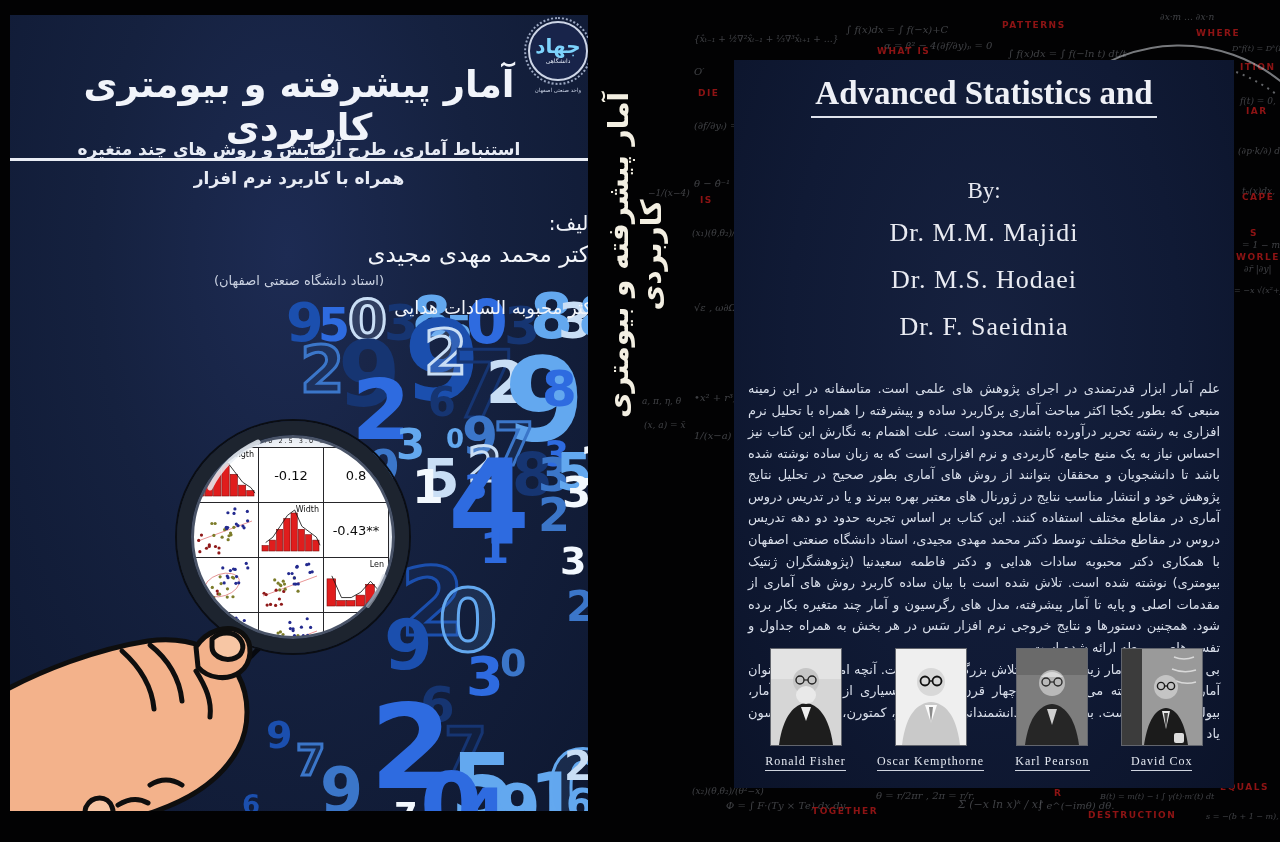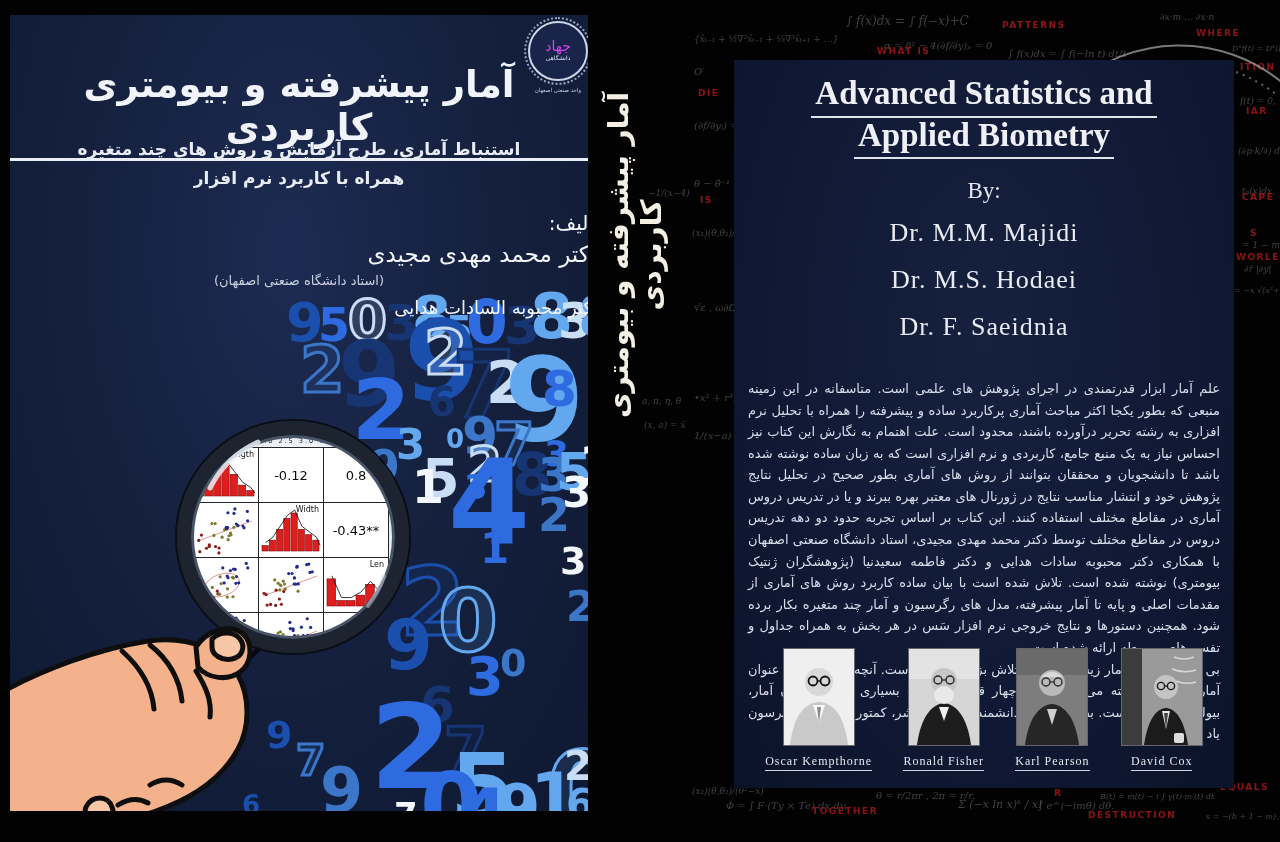--- a/index.html
+++ b/index.html
@@ -21,21 +21,21 @@
       padding:0 6px 9px 6px;border-bottom:3px solid #e9edf5;}
   .f-sub{position:absolute;left:0;width:100%;text-align:center;direction:rtl;color:#e8ecf5;
       font-weight:bold;font-size:17px;}
   .f-byline{position:absolute;left:12px;width:100%;text-align:right;direction:rtl;color:#f2f5fa;font-weight:normal;}
   .f-affil{position:absolute;left:0;width:100%;text-align:center;direction:rtl;color:#c9d1e1;font-size:13px;}
   
   .logo{position:absolute;left:516px;top:6px;width:64px;height:86px;text-align:center;}
   .logo-circle{width:56px;height:56px;margin:0 auto;border-radius:50%;background:#18244a;
       border:2px solid #cdd5e6;outline:2px dotted #9aa6c0;outline-offset:2px;
       display:flex;flex-direction:column;align-items:center;justify-content:center;}
-  .logo-l1{color:#d946ef;font-weight:normal;font-size:14px;line-height:1;direction:rtl;}
+  .logo-l1{color:#7dd3fc;font-weight:bold;font-size:20px;line-height:1;direction:rtl;}
   .logo-l2{color:#dfe5f2;font-size:6px;line-height:1.6;direction:rtl;}
   .logo-l3{color:#c4cde0;font-size:5.5px;margin-top:6px;direction:rtl;}
   
   .digits{position:absolute;left:0;top:0;width:578px;height:796px;}
   .dg{position:absolute;font-weight:bold;line-height:1;font-family:"DejaVu Sans",sans-serif;}
   
   .lens{position:absolute;left:182px;top:421px;width:202px;height:202px;border-radius:50%;
         background:#fdfdfd;overflow:hidden;z-index:6;box-shadow:inset 0 0 22px rgba(110,140,190,.35);}
   .lens-grid{position:absolute;left:2px;top:12px;}
   .prow{display:flex;}
@@ -75,21 +75,21 @@
   .pname{display:inline-block;margin-top:8px;color:#e4e8f0;font-size:12px;letter-spacing:1px;
         font-family:"Liberation Serif","DejaVu Serif",serif;border-bottom:1px solid #cfd4df;
         padding-bottom:1px;white-space:nowrap;}
 </style>
 </head>
 <body>
 
 <div class="page">
 
   <div class="mathbg">
-      <span class="fx" style="left: 846px; top: 14px; font-size: 12px;">∫ f(x)dx = ∫ f(−x)+C</span>
+      <span class="fx" style="left: 846px; top: 24px; font-size: 10px;">∫ f(x)dx = ∫ f(−x)+C</span>
       <span class="fx" style="left: 694px; top: 34px; font-size: 9px;">{x̂ₜ₋₁ + ½∇²x̂ₜ₋₁ + ⅓∇³x̂ₜ₊₁ + …}</span>
       <span class="fx" style="left: 884px; top: 40px; font-size: 10px;">α = β² − 4(∂f/∂y)ₚ = 0</span>
       <span class="fx" style="left: 1008px; top: 48px; font-size: 10px;">∫ f(x)dx = ∫ f(−ln t) dt/t</span>
       <span class="fx" style="left: 1160px; top: 12px; font-size: 9px;">∂x·m … ∂x·n</span>
       <span class="fx" style="left: 1232px; top: 44px; font-size: 8px;">Dⁿf(t) = Dᵏ(Dⁿ⁻ᵏ f(t))</span>
       <span class="fx" style="left: 694px; top: 120px; font-size: 10px;">(∂f/∂yᵢ) =</span>
       <span class="fx" style="left: 694px; top: 178px; font-size: 10px;">θ − θ̂⁻¹</span>
       <span class="fx" style="left: 692px; top: 228px; font-size: 9px;">(x₁)(θ,θ₂)/(θ²−x̄)</span>
       <span class="fx" style="left: 694px; top: 302px; font-size: 10px;">√ε , ω∂Ω</span>
       <span class="fx" style="left: 694px; top: 392px; font-size: 10px;">•x² + r³)</span>
@@ -480,63 +480,62 @@
         <path d="M112,248 c5,-9 17,-9 20,0 c3,8 -5,14 -12,12 c-6,-2 -10,-6 -8,-12 Z" fill="#f7c6a4"></path>
       </g>
     </svg>
   </div>
 
   <div class="spine">آمار پیشرفته و بیومتری کاربردی</div>
 
   <div class="back">
     <div class="b-title" style="position:absolute;top:16px;">
       <span>Advanced Statistics and</span><br>
-      <span>Applied Biometry</span>
     </div>
     <div class="b-by" style="top:118px;">By:</div>
     <div class="b-author" style="top:158px;">Dr. M.M. Majidi</div>
     <div class="b-author" style="top:205px;">Dr. M.S. Hodaei</div>
     <div class="b-author" style="top:252px;">Dr. F. Saeidnia</div>
 
     <div class="b-par" style="top:318px;">
       <p>علم آمار ابزار قدرتمندی در اجرای پژوهش های علمی است. متاسفانه در این زمینه منبعی که بطور یکجا اکثر مباحث آماری پرکاربرد ساده و پیشرفته را همراه با تحلیل نرم افزاری به رشته تحریر درآورده باشند، محدود است. علت اهتمام به نگارش این کتاب نیز احساس نیاز به یک منبع جامع، کاربردی و نرم افزاری است که به زبان ساده نوشته شده باشد تا دانشجویان و محققان بتوانند از روش های آماری بطور صحیح در تحلیل نتایج پژوهش خود و انتشار مناسب نتایج در ژورنال های معتبر بهره ببرند و یا در تدریس دروس آماری در مقاطع مختلف استفاده کنند. این کتاب بر اساس تجربه حدود دو دهه تدریس دروس در مقاطع مختلف توسط دکتر محمد مهدی مجیدی، استاد دانشگاه صنعتی اصفهان با همکاری دکتر محبوبه سادات هدایی و دکتر فاطمه سعیدنیا (پژوهشگران ژنتیک بیومتری) نوشته شده است. تلاش شده است با بیان ساده کاربرد روش های آماری از مقدمات اصلی و پایه تا آمار پیشرفته، مدل های رگرسیون و آمار چند متغیره بکار برده شود. همچنین دستورها و نتایج خروجی نرم افزار سَس در هر بخش به همراه جداول و تفسیرهای مربوطه ارائه شده است.</p>
       <p>بی شک پیشرفت آمار زیستی مرهون تلاش بزرگان زیادی است. آنچه امروزه تحت عنوان آمار زیستی شناخته می‌شود، نتیجه چهار قرن مشارکت بسیاری از متخصصان آمار، بیولوژی و ژنتیک است. بطور ویژه از دانشمندانی نظیر فیشر، کمتورن، کاکس و پیرسون یاد می شود.</p>
     </div>
 
     <div class="ports">
-      <div class="pcard">
-        <div class="photo">
-          <svg width="70" height="96">
-            <rect width="70" height="96" fill="#efefef"></rect>
-            <path d="M6,96 C10,64 22,54 35,53 C48,54 60,64 64,96 Z" fill="#c9c9c9"></path>
-            <path d="M29,56 L35,74 L41,56 Z" fill="#fafafa"></path>
-            <path d="M33,58 L35,74 L37,58 Z" fill="#8a8a8a"></path>
-            <circle cx="35" cy="33" r="14" fill="#d8d8d8"></circle>
-            <circle cx="29" cy="32" r="4.5" fill="none" stroke="#111" stroke-width="1.8"></circle>
-            <circle cx="41" cy="32" r="4.5" fill="none" stroke="#111" stroke-width="1.8"></circle>
-            <line x1="33" y1="32" x2="37" y2="32" stroke="#111" stroke-width="1.4"></line>
-          </svg>
-        </div>
-        <span class="pname">Oscar Kempthorne</span>
-      </div>
       <div class="pcard">
         <div class="photo">
           <svg width="70" height="96">
             <rect width="70" height="96" fill="#d6d6d6"></rect>
             <rect width="70" height="30" fill="#e3e3e3"></rect>
             <path d="M8,96 C12,66 24,55 35,54 C46,55 58,66 62,96 Z" fill="#1d1d1d"></path>
             <path d="M30,58 L35,72 L40,58 Z" fill="#ededed"></path>
             <circle cx="35" cy="32" r="13" fill="#c6c6c6"></circle>
             <ellipse cx="35" cy="46" rx="10" ry="9" fill="#e9e9e9"></ellipse>
             <circle cx="29" cy="31" r="4" fill="none" stroke="#222" stroke-width="1.4"></circle>
             <circle cx="41" cy="31" r="4" fill="none" stroke="#222" stroke-width="1.4"></circle>
             <line x1="33" y1="31" x2="37" y2="31" stroke="#222" stroke-width="1.2"></line>
           </svg>
         </div>
         <span class="pname">Ronald Fisher</span>
+      </div>
+      <div class="pcard">
+        <div class="photo">
+          <svg width="70" height="96">
+            <rect width="70" height="96" fill="#efefef"></rect>
+            <path d="M6,96 C10,64 22,54 35,53 C48,54 60,64 64,96 Z" fill="#c9c9c9"></path>
+            <path d="M29,56 L35,74 L41,56 Z" fill="#fafafa"></path>
+            <path d="M33,58 L35,74 L37,58 Z" fill="#8a8a8a"></path>
+            <circle cx="35" cy="33" r="14" fill="#d8d8d8"></circle>
+            <circle cx="29" cy="32" r="4.5" fill="none" stroke="#111" stroke-width="1.8"></circle>
+            <circle cx="41" cy="32" r="4.5" fill="none" stroke="#111" stroke-width="1.8"></circle>
+            <line x1="33" y1="32" x2="37" y2="32" stroke="#111" stroke-width="1.4"></line>
+          </svg>
+        </div>
+        <span class="pname">Oscar Kempthorne</span>
       </div>
       <div class="pcard">
         <div class="photo">
           <svg width="70" height="96">
             <rect width="70" height="96" fill="#7d7d7d"></rect>
             <rect width="70" height="26" fill="#6a6a6a"></rect>
             <path d="M8,96 C12,66 24,56 35,55 C46,56 58,66 62,96 Z" fill="#262626"></path>
             <path d="M30,60 L35,76 L40,60 Z" fill="#cfcfcf"></path>
             <circle cx="35" cy="34" r="13" fill="#b9b9b9"></circle>
             <path d="M24,28 Q35,18 46,28" fill="#d9d9d9"></path>

